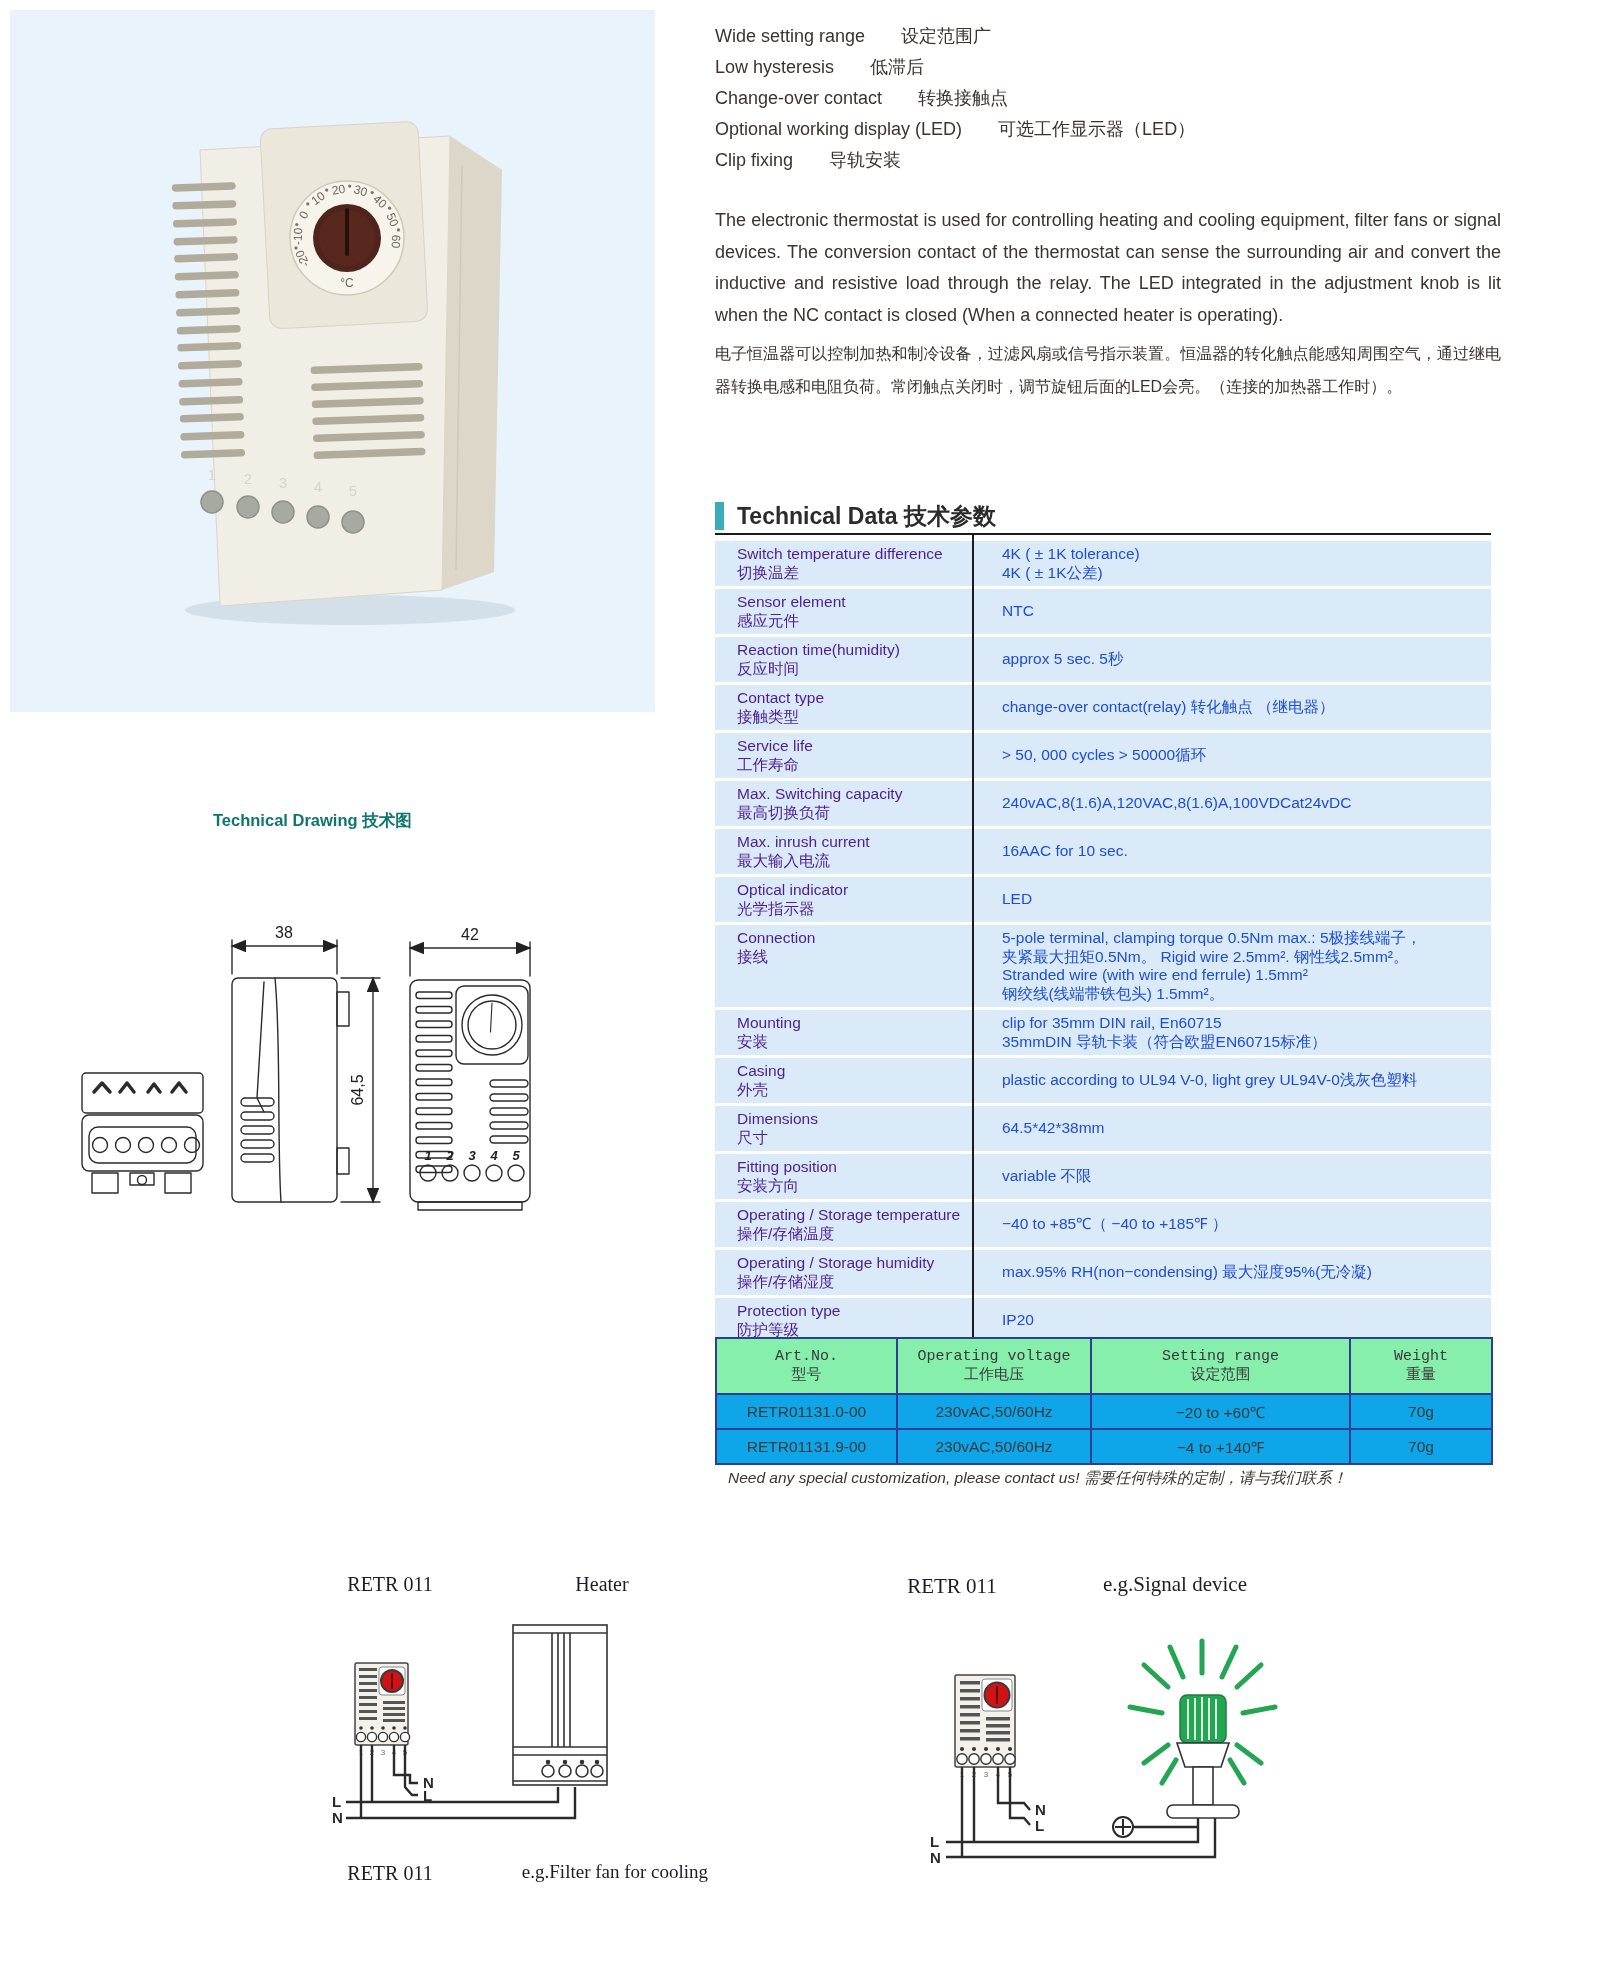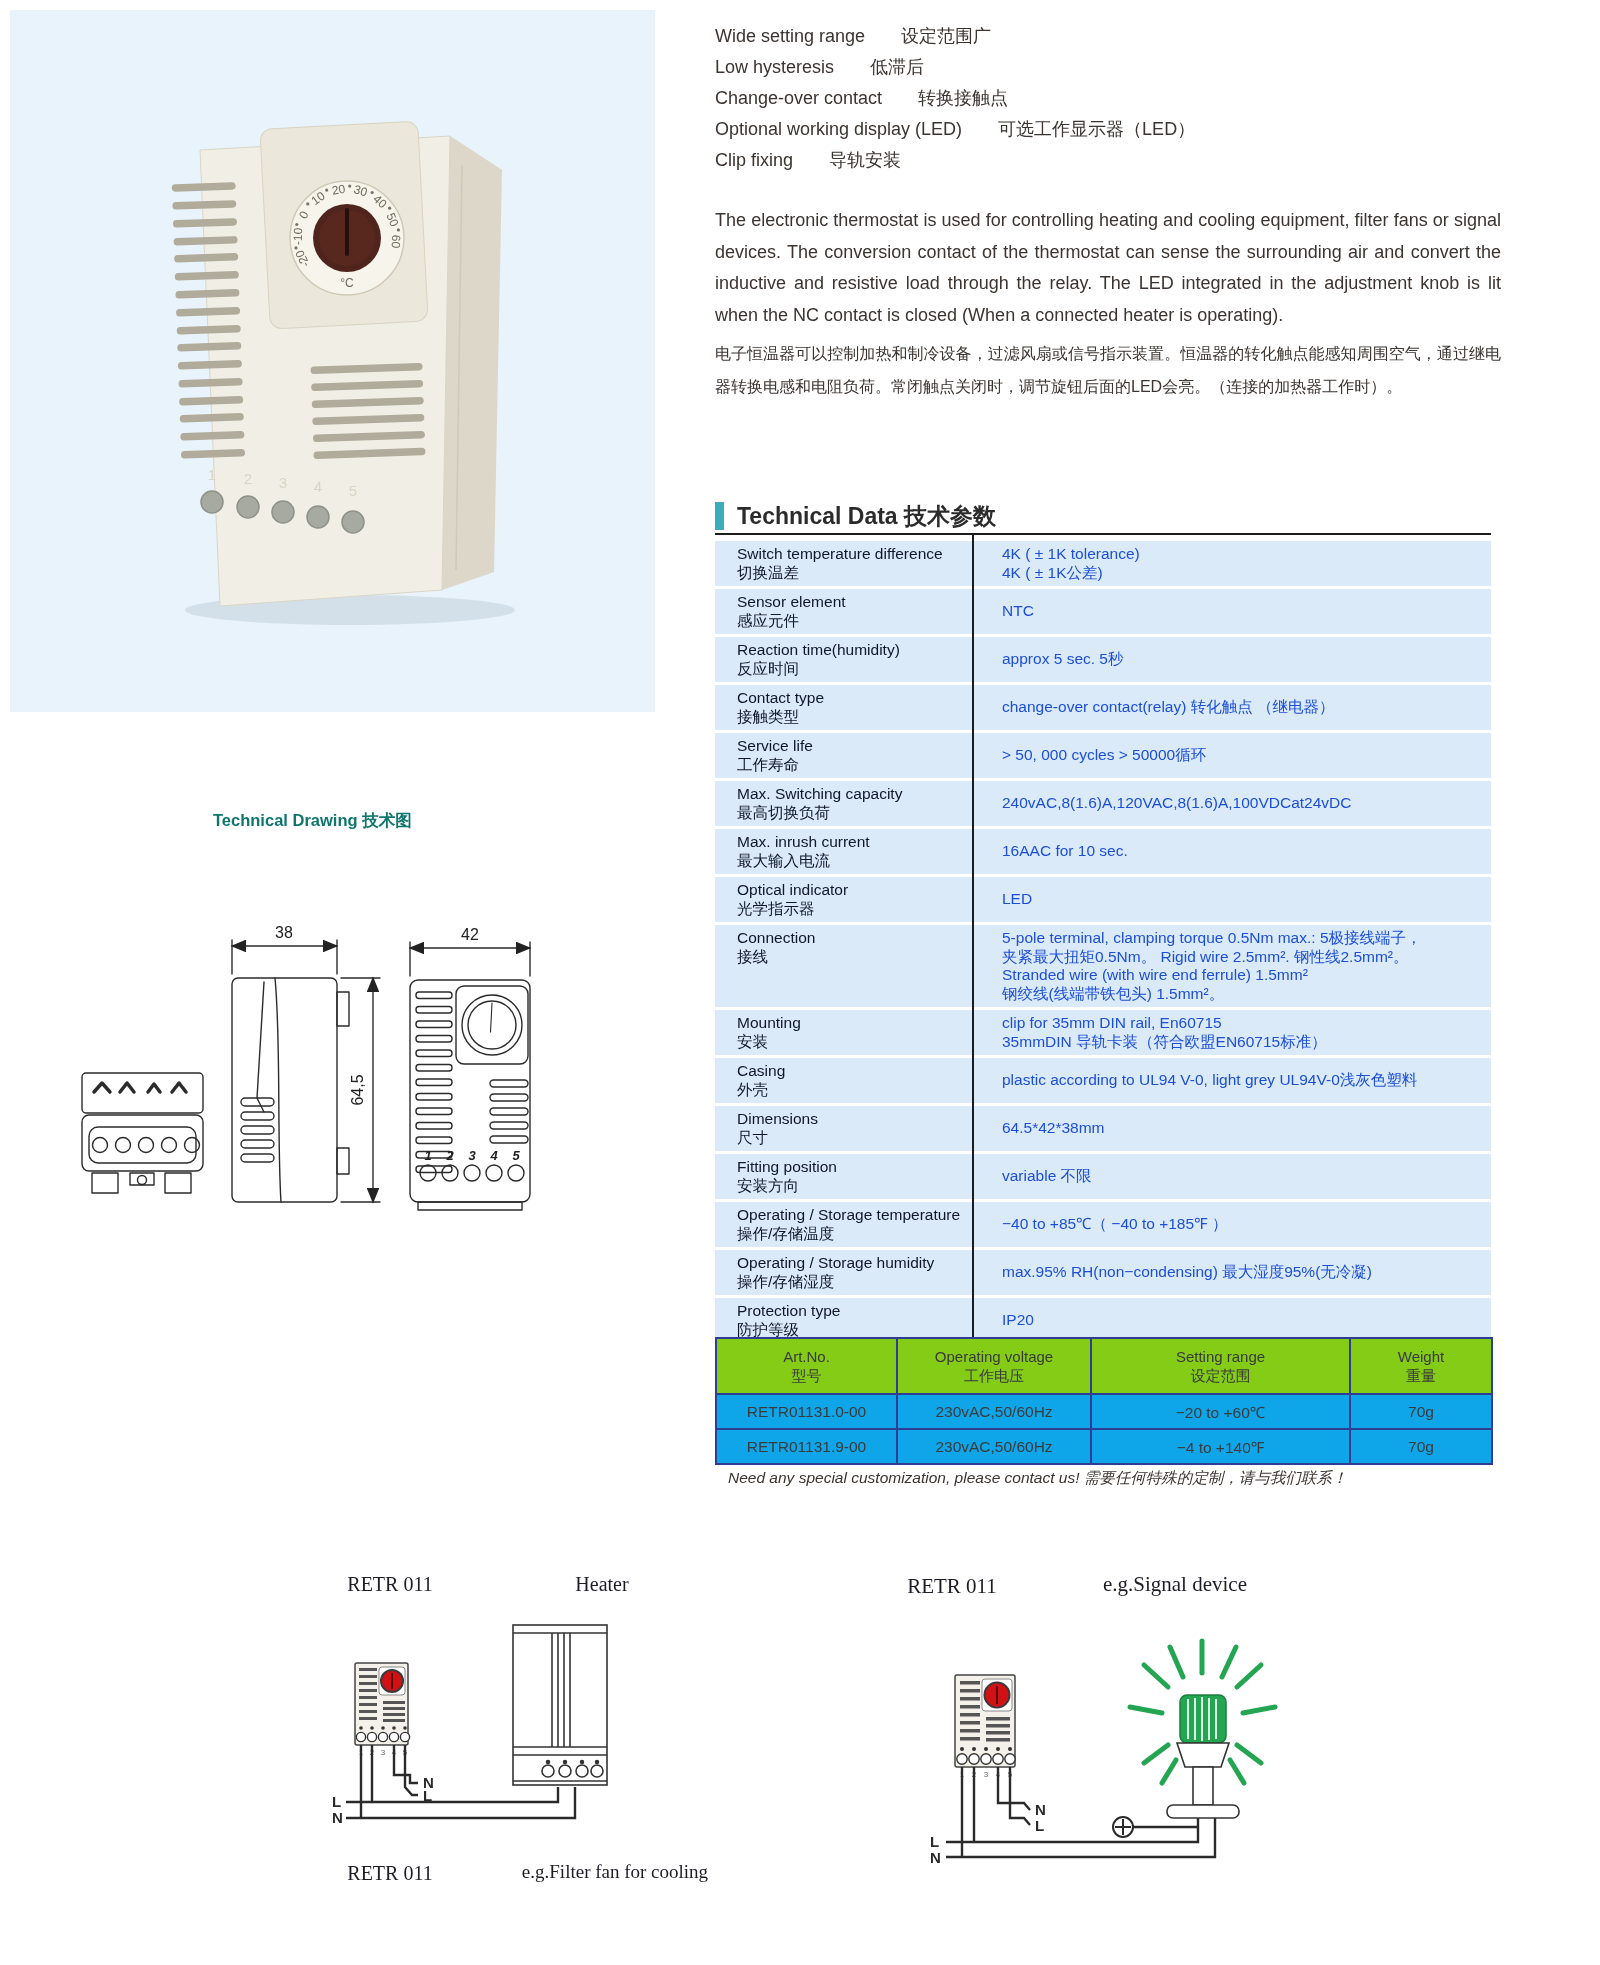--- a/index.html
+++ b/index.html
@@ -24,34 +24,34 @@
   .td-header{left:715px;top:501px;width:776px;height:30px;display:flex;align-items:center;}
   .teal-bar{width:9px;height:28px;background:#3aadbb;margin-right:13px;flex:0 0 auto;}
   .td-title{font-size:23px;font-weight:bold;color:#2b2b2b;}
 
   
   .spec-table{left:715px;top:533px;width:776px;border-top:2px solid #1c1c1c;border-bottom:2px solid #1c1c1c;
               padding:3px 0;box-sizing:border-box;}
   .spec-table .vline{position:absolute;left:257px;top:0;bottom:0;width:2px;background:#1c1c1c;}
   .trow{display:flex;margin:3px 0;}
   .tlabel{width:257px;flex:0 0 auto;box-sizing:border-box;background:#daeaf8;
-          padding:4px 10px 4px 22px;font-size:15.5px;line-height:18.5px;color:#0f172a;}
+          padding:4px 10px 4px 22px;font-size:15.5px;line-height:18.5px;color:#4c1d95;}
   .tlabel span{display:block;}
   .tvalue{flex:1;background:#daeaf8;box-sizing:border-box;padding:4px 0 4px 30px;
           font-size:15.5px;line-height:18.5px;color:#1d4ed8;white-space:pre-line;
           display:flex;flex-direction:column;justify-content:center;}
 
   
   .drawing-title{left:213px;top:810px;font-size:16.5px;font-weight:bold;color:#0f766e;}
   .drawing-svg{left:60px;top:880px;}
 
   
   .order-table{left:715px;top:1337px;width:776px;border-collapse:collapse;table-layout:fixed;}
   .order-table td{border:2px solid #2e3e95;text-align:center;vertical-align:middle;color:#3a3a3a;}
-  .order-table .hd{background:#84cc16;height:52px;font-size:15px;line-height:19px;}
+  .order-table .hd{background:#86efac;height:52px;font-size:15px;line-height:19px;font-family:Liberation Mono, monospace;}
   .order-table .dr td{height:31px;font-size:15.5px;background:#0ea5e9;}
 
   .note-line{left:728px;top:1468px;font-size:15.5px;color:#3b3430;font-style:italic;}
 
   svg{font-family:"Liberation Sans",sans-serif;}
   .serif-label{font-family:"Liberation Serif",serif;fill:#1d1d26;}
 </style>
 </head>
 <body>
 

